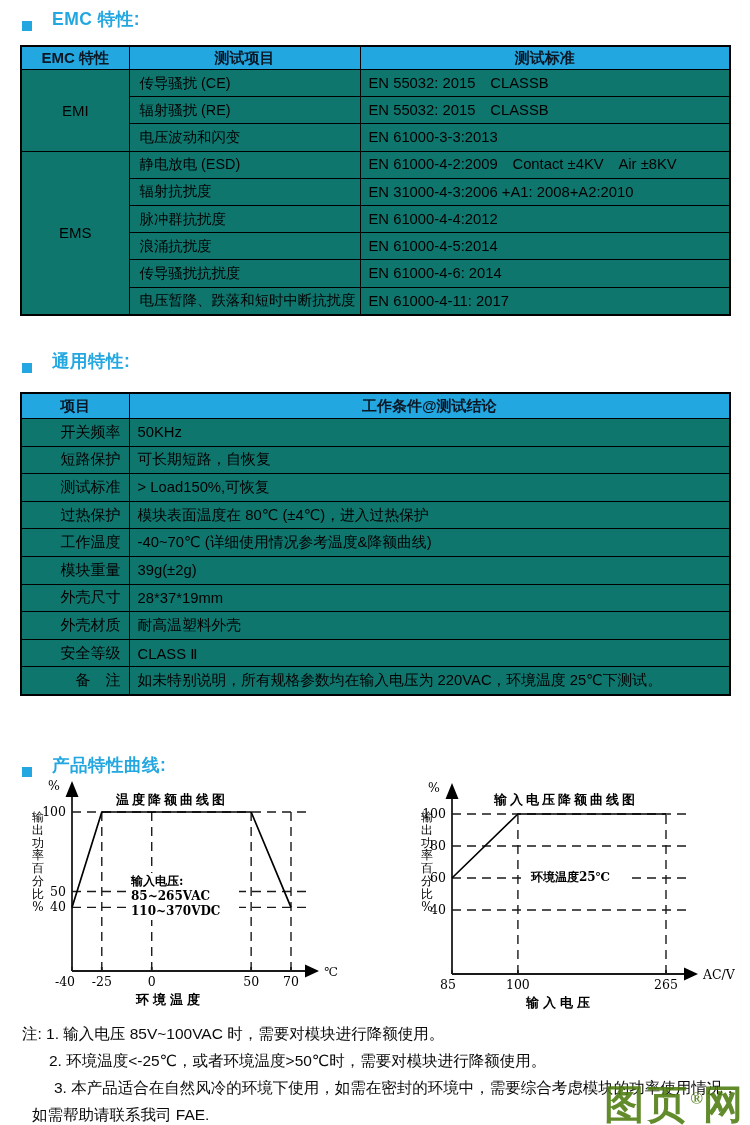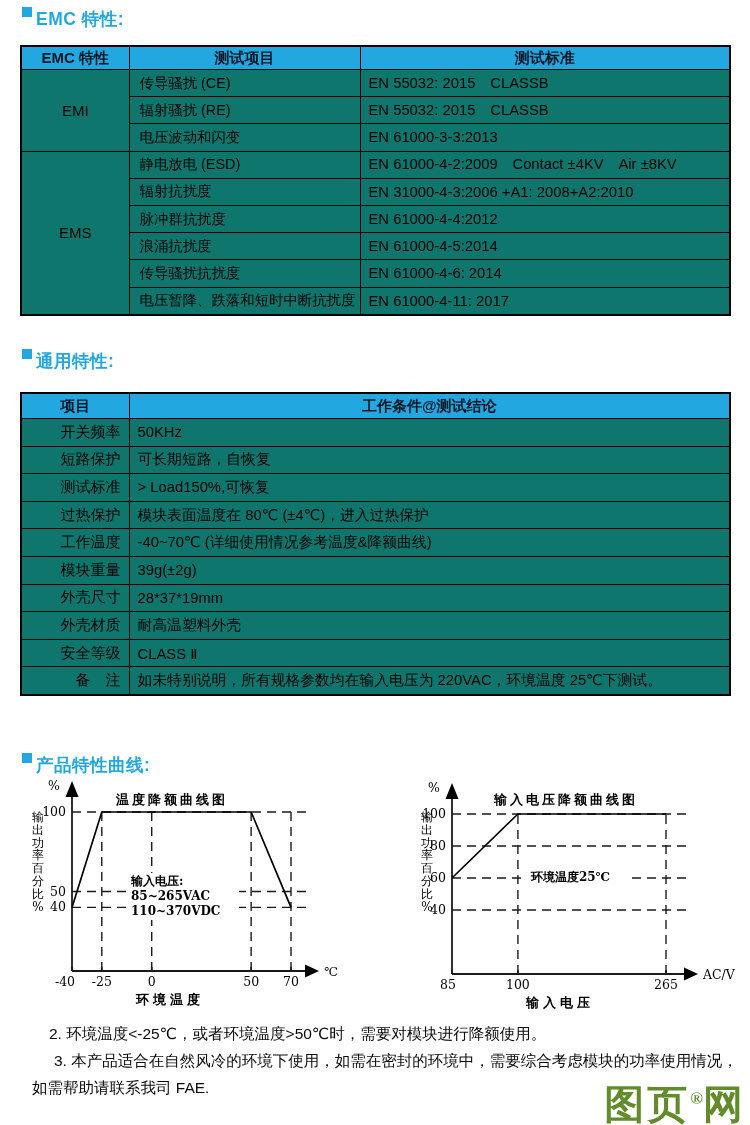--- a/index.html
+++ b/index.html
@@ -1,20 +1,20 @@
 <!DOCTYPE html>
 <html><head>
 <meta charset="utf-8">
 <style>
   html,body{margin:0;padding:0;}
   body{
     width:750px;height:1125px;position:relative;background:#fff;overflow:hidden;
     font-family:"Liberation Sans","DejaVu Sans",sans-serif;color:#000;
   }
-  .sec{position:absolute;left:22px;display:flex;align-items:flex-start;gap:4px;}
+  .sec{position:absolute;left:22px;display:flex;align-items:flex-end;gap:20px;}
   .bullet{width:10px;height:10px;background:#22a7e0;flex:0 0 auto;}
   .sec-title{color:#22a7e0;font-weight:700;font-size:17.5px;letter-spacing:.5px;}
 
   table.tbl{
     position:absolute;left:20px;border-collapse:collapse;table-layout:fixed;
     width:711px;font-size:15px;border:2px solid #000;background:#0f766e;
   }
   .tbl th,.tbl td{border:1px solid #000;padding:0 8px;overflow:hidden;}
   .tbl th{
     background:#22a7e0;color:#0b1724;font-weight:700;text-align:center;
@@ -259,20 +259,21 @@
     <text x="12" y="81.4" class="ylab" text-anchor="middle">率</text>
     <text x="12" y="94.2" class="ylab" text-anchor="middle">百</text>
     <text x="12" y="107" class="ylab" text-anchor="middle">分</text>
     <text x="12" y="119.80000000000001" class="ylab" text-anchor="middle">比</text>
     <text x="12" y="132.60000000000002" class="ylab" text-anchor="middle">%</text>
     <text x="145" y="229" class="clab" text-anchor="middle">输入电压</text>
     <text x="116" y="103" class="ann">环境温度25℃</text>
   </svg>
 
 <div class="notes">
+  <div class="nl n1">注: 1. 输入电压 85V~100VAC 时，需要对模块进行降额使用。</div>
   <div class="nl n2">2. 环境温度&lt;-25℃，或者环境温度&gt;50℃时，需要对模块进行降额使用。</div>
   <div class="nl n3">3. 本产品适合在自然风冷的环境下使用，如需在密封的环境中，需要综合考虑模块的功率使用情况，</div>
   <div class="nl n4">如需帮助请联系我司 FAE.</div>
 </div>
 
 <div class="watermark">
   <span>图页</span><sup>®</sup><span>网</span>
 </div>
 
 </body></html>

